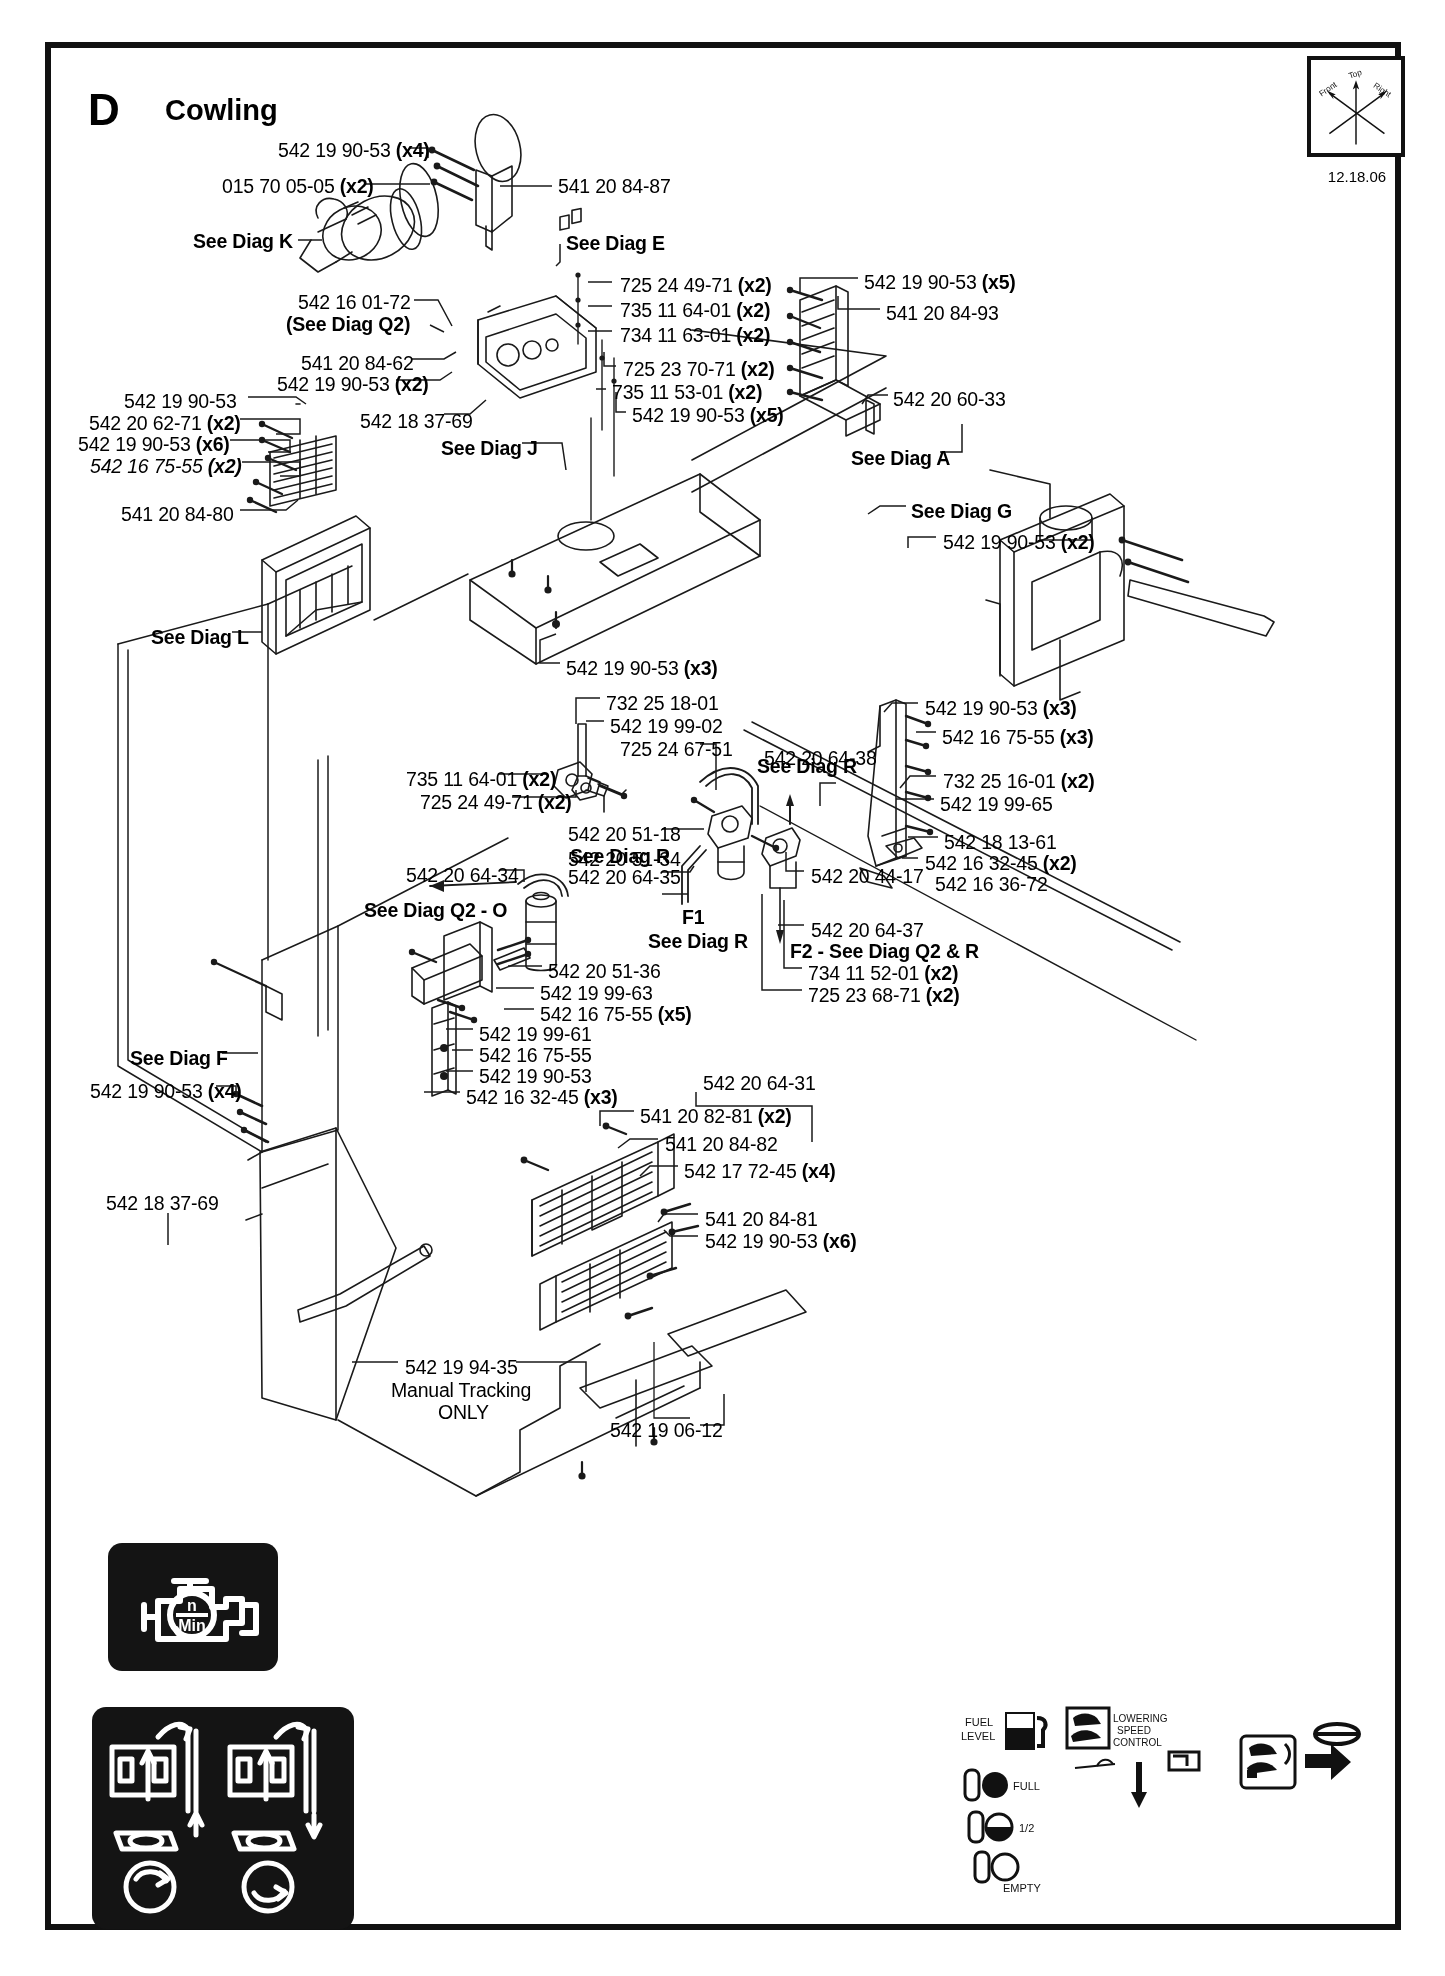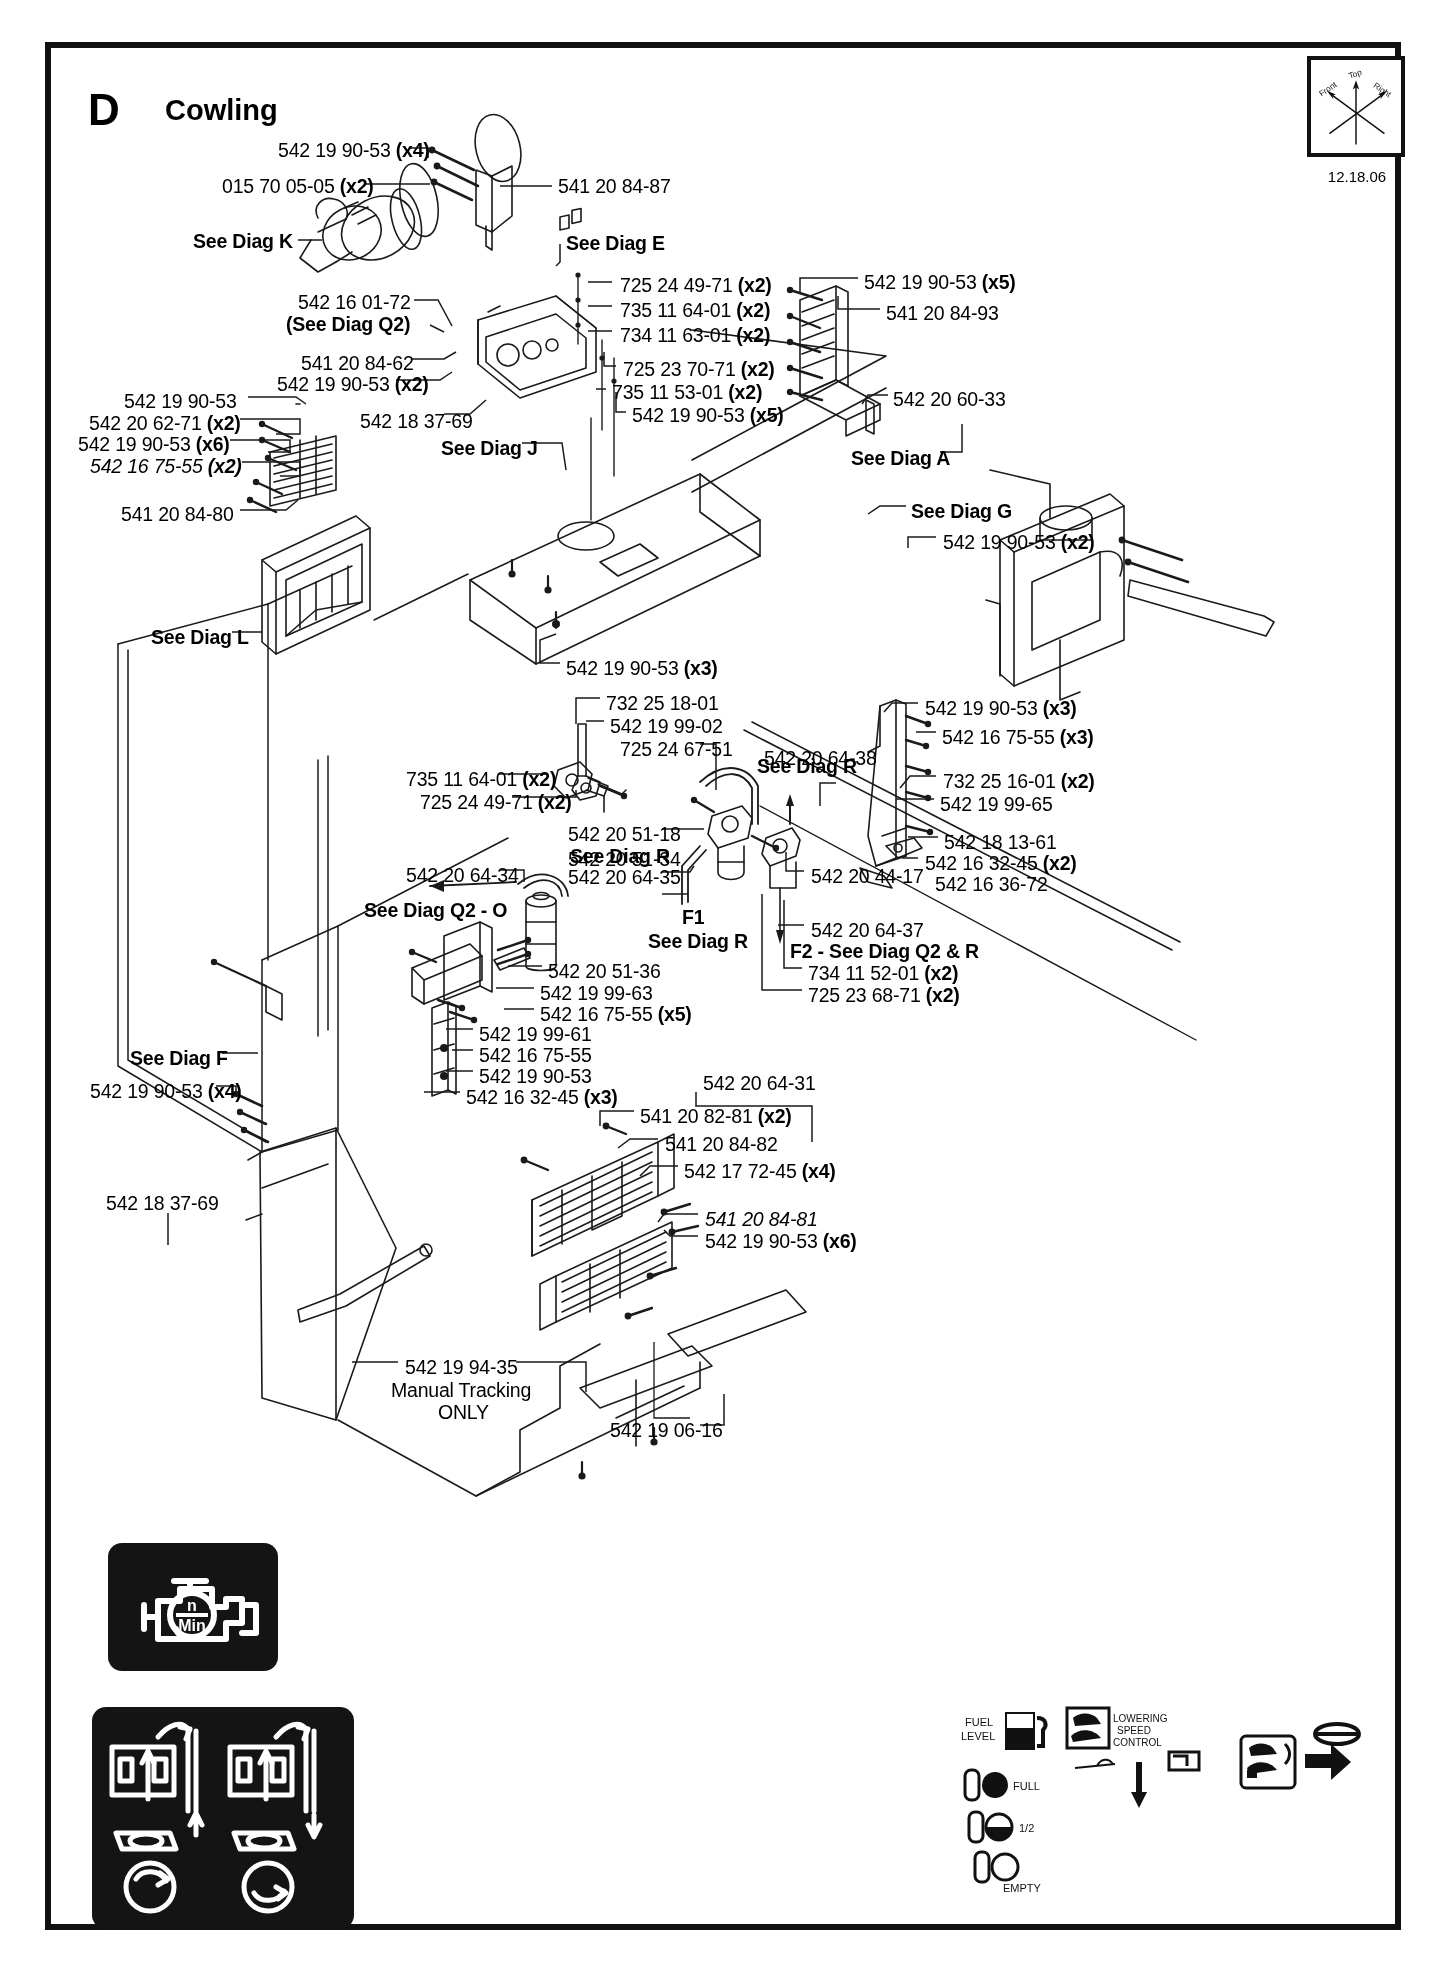--- a/index.html
+++ b/index.html
@@ -642,27 +642,27 @@
       <div class="lbl" style="left: 479px; top: 1023px;"><span>542 19 99-61</span></div>
       <div class="lbl" style="left: 479px; top: 1044px;"><span>542 16 75-55</span></div>
       <div class="lbl" style="left: 479px; top: 1065px;"><span>542 19 90-53</span></div>
       <div class="lbl" style="left: 466px; top: 1086px;"><span>542 16 32-45</span><span class="q"> (x3)</span></div>
       <div class="lbl b" style="left: 130px; top: 1047px;"><span>See Diag F</span></div>
       <div class="lbl" style="left: 90px; top: 1080px;"><span>542 19 90-53</span><span class="q"> (x4)</span></div>
       <div class="lbl" style="left: 703px; top: 1072px;"><span>542 20 64-31</span></div>
       <div class="lbl" style="left: 640px; top: 1105px;"><span>541 20 82-81</span><span class="q"> (x2)</span></div>
       <div class="lbl" style="left: 665px; top: 1133px;"><span>541 20 84-82</span></div>
       <div class="lbl" style="left: 684px; top: 1160px;"><span>542 17 72-45</span><span class="q"> (x4)</span></div>
-      <div class="lbl" style="left: 705px; top: 1208px; font-style: italic;"><span>541 20 84-81</span></div>
+      <div class="lbl" style="left: 705px; top: 1208px;"><span>541 20 84-81</span></div>
       <div class="lbl" style="left: 705px; top: 1230px;"><span>542 19 90-53</span><span class="q"> (x6)</span></div>
       <div class="lbl" style="left: 106px; top: 1192px;"><span>542 18 37-69</span></div>
       <div class="lbl" style="left: 405px; top: 1356px;"><span>542 19 94-35</span></div>
       <div class="lbl" style="left: 391px; top: 1379px;"><span>Manual Tracking</span></div>
       <div class="lbl" style="left: 438px; top: 1401px;"><span>ONLY</span></div>
-      <div class="lbl" style="left: 610px; top: 1419px;"><span>542 19 06-16</span></div>
+      <div class="lbl" style="left: 610px; top: 1419px;"><span>542 19 06-12</span></div>
     </div>
 
   <div class="decal" id="decal-rpm">
     <svg viewBox="0 0 170 128">
       <g fill="none" stroke="#ffffff" stroke-width="6" stroke-linejoin="round" stroke-linecap="round">
         <path d="M36 62 L36 86 M36 74 L50 74"></path>
         <path d="M50 58 L50 96 L118 96 L118 80 L134 80 L134 56 L118 56 L118 64 L104 64 L104 46 L72 46 L72 58 Z"></path>
         <path d="M66 38 L98 38 M82 38 L82 46"></path>
         <path d="M134 62 L148 62 L148 90 L134 90"></path>
         <circle cx="84" cy="72" r="22"></circle>

